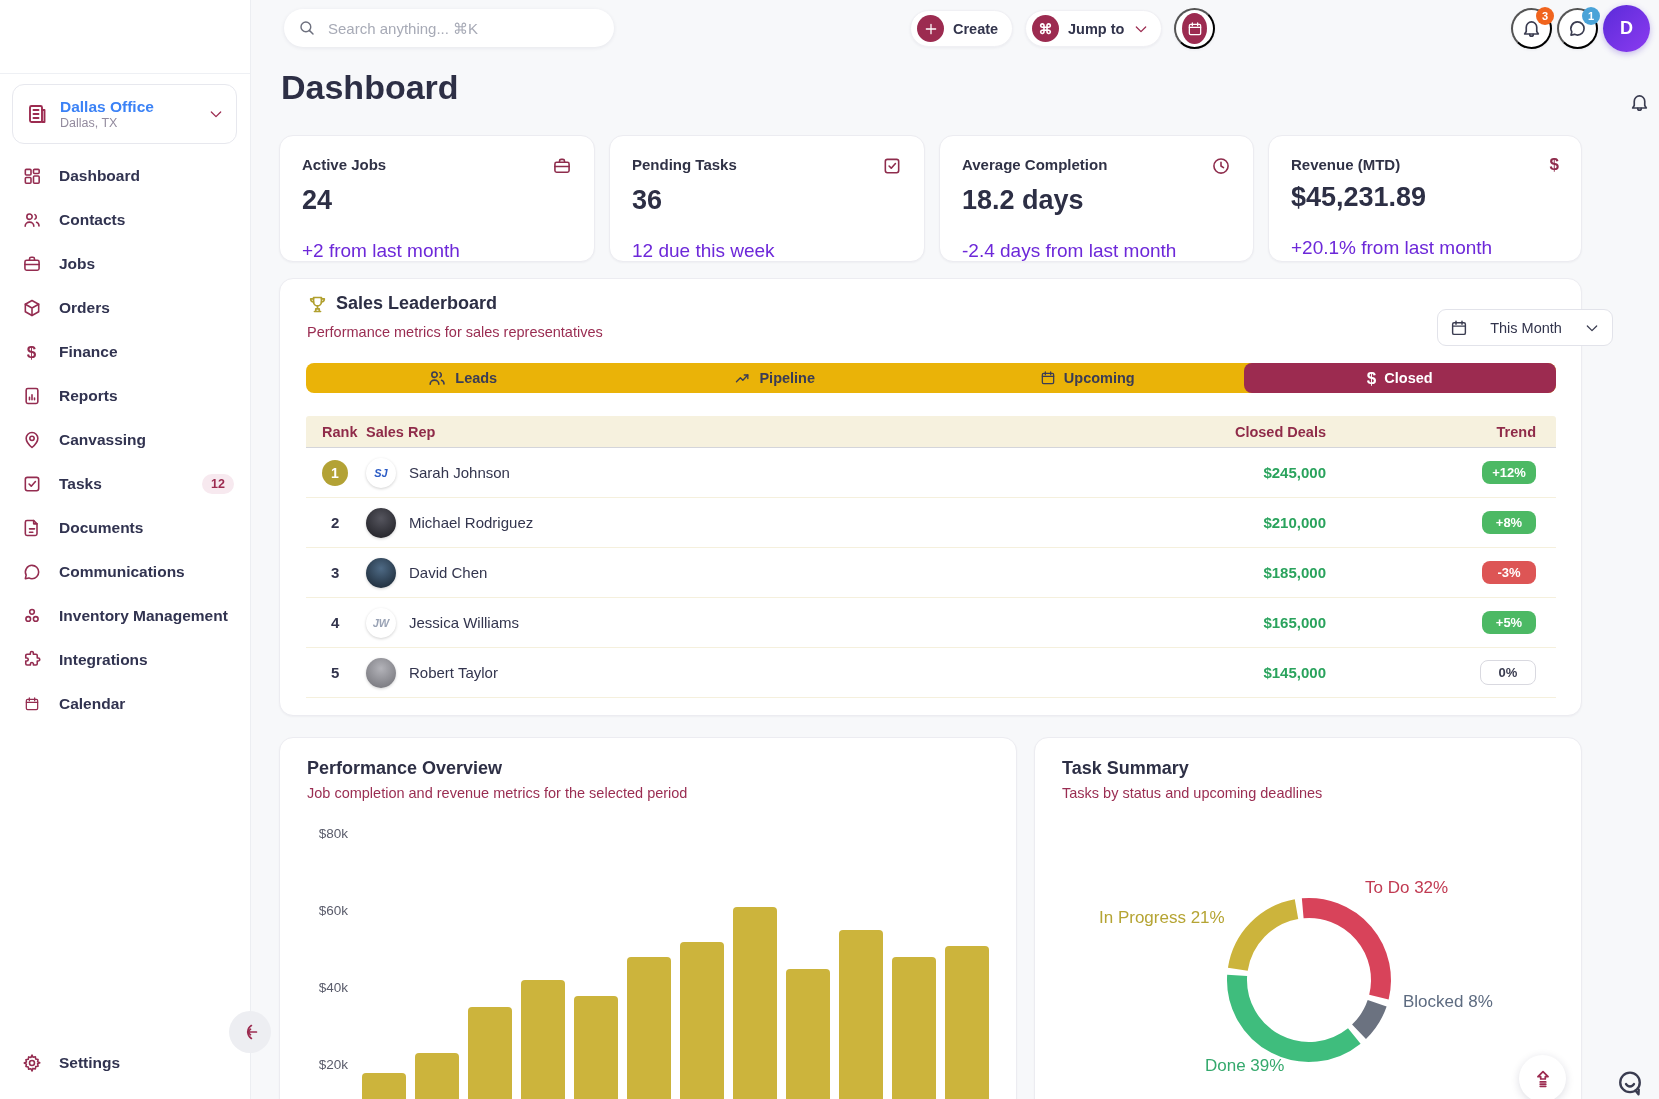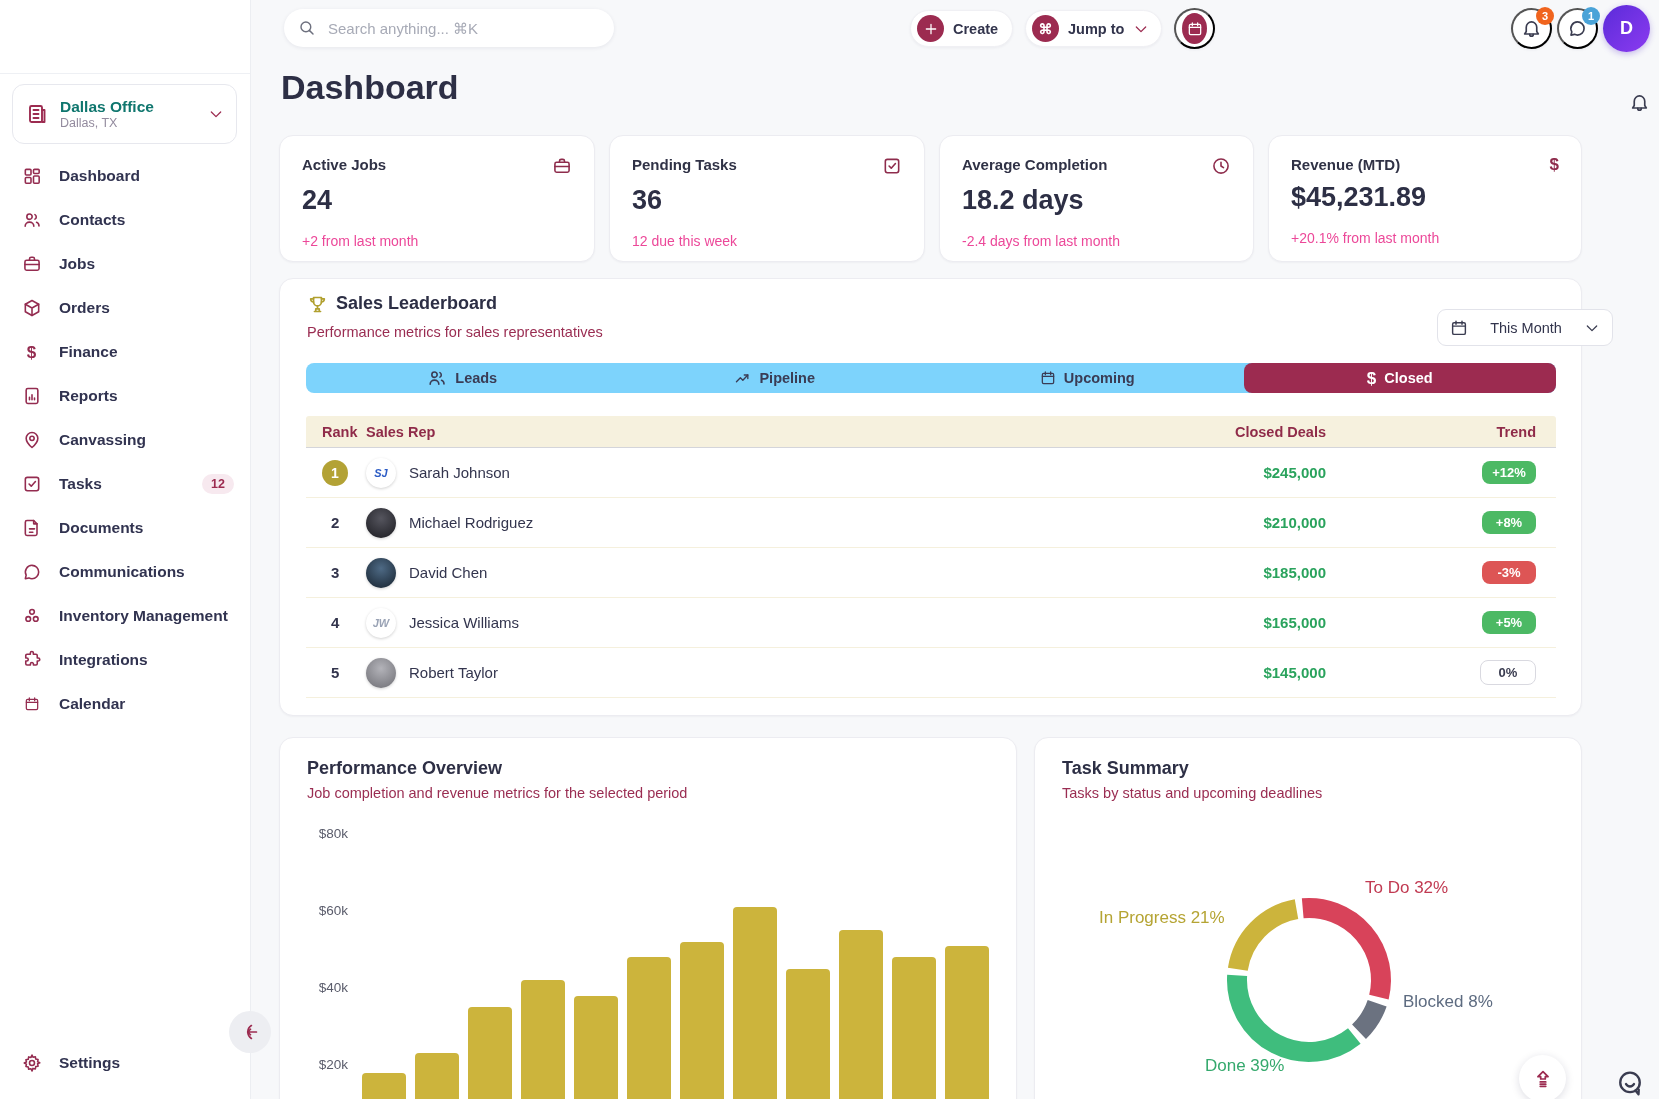--- a/index.html
+++ b/index.html
@@ -9,21 +9,21 @@
   svg{display:block}
   .icon{display:inline-flex;align-items:center;justify-content:center;flex:0 0 auto}
   .glyph{font-weight:700;display:inline-block;line-height:1}
 
   
   .sidebar{position:absolute;left:0;top:0;bottom:0;width:250px;background:#fff;border-right:1px solid #eceef2;z-index:3}
   .sidebar-top{height:73px;border-bottom:1px solid #eef0f4}
   .org-card{position:absolute;left:12px;right:13px;top:84px;height:60px;border:1px solid #e7e8ee;border-radius:12px;
             display:flex;align-items:center;gap:11px;padding:0 12px;background:#fff;cursor:pointer;box-sizing:border-box}
   .org-card .icon{color:#9c2b50}
-  .org-name{font-size:15.5px;font-weight:700;color:#0f766e}
+  .org-name{font-size:15.5px;font-weight:700;color:#3b82f6}
   .org-loc{font-size:12.5px;color:#938b9e;margin-top:0}
   .org-chevron{margin-left:auto;color:#9aa0ae}
   .nav{position:absolute;top:154px;left:0;right:0}
   .nav-item{display:flex;align-items:center;gap:17px;height:44px;padding:0 16px 0 21px;font-size:15.5px;font-weight:600;
             color:#313350;cursor:pointer}
   .nav-item .icon{color:#942c50;width:21px}
   .nav-badge{margin-left:auto;background:#f7e9ef;color:#9c2b50;font-size:12.5px;font-weight:700;
              padding:3px 9px;border-radius:11px}
   .settings-item{position:absolute;bottom:14px;left:0;right:0}
   .collapse-btn{position:absolute;left:229px;top:1011px;width:42px;height:42px;border-radius:50%;background:#edeef2;
@@ -52,33 +52,33 @@
 
   
   .page-title{position:absolute;left:281px;top:68px;font-size:34px;font-weight:800;color:#2d2f45;margin:0}
   .card{position:absolute;background:#fff;border:1px solid #ececf1;border-radius:14px;
         box-shadow:0 1px 2px rgba(20,20,60,.04);box-sizing:border-box}
   .stat-card{top:135px;height:127px;padding:20px 22px}
   .stat-head{display:flex;justify-content:space-between;align-items:flex-start}
   .stat-label{font-size:15px;font-weight:600;color:#303246}
   .stat-card .icon{color:#8e2c4c}
   .stat-value{font-size:27px;font-weight:800;color:#2d2f45;margin-top:9px}
-  .stat-sub{font-size:14px;color:#ec4899;margin-top:17px}
+  .stat-sub{font-size:19px;color:#6d28d9;margin-top:24px}
 
   
   .lb-card{left:279px;top:278px;width:1303px;height:438px}
   .lb-trophy{position:absolute;left:27px;top:15px;color:#b1a02f}
   .lb-title{position:absolute;left:56px;top:14px;font-size:18px;font-weight:700;color:#2d2f45}
   .lb-sub{position:absolute;left:27px;top:45px;font-size:14.5px;color:#9a2d52}
   .period-select{position:absolute;left:1157px;top:30px;width:176px;height:37px;border:1px solid #e2e3ea;border-radius:9px;
                  display:flex;align-items:center;gap:10px;padding:0 12px;box-sizing:border-box;cursor:pointer;background:#fff}
   .period-select .icon{color:#3a3c50}
   .period-label{font-size:14.5px;color:#32344c;flex:1;text-align:center}
   .period-chevron{color:#9aa0ae}
-  .tabs{position:absolute;left:26px;top:84px;width:1250px;height:30px;background:#7dd3fc;border-radius:8px;display:flex}
+  .tabs{position:absolute;left:26px;top:84px;width:1250px;height:30px;background:#eab308;border-radius:8px;display:flex}
   .tab{flex:1;display:flex;align-items:center;justify-content:center;gap:8px;font-size:14.5px;font-weight:600;
        color:#3a3c55;border-radius:8px;cursor:pointer}
   .tab .icon{color:#3a3c55}
   .tab.active{background:#9c2b50;color:#fff}
   .tab.active .icon{color:#fff}
   .lb-table{position:absolute;left:26px;top:137px;width:1250px}
   .t-row{display:grid;grid-template-columns:60px 1fr 230px 230px;align-items:center}
   .t-head{height:31px;background:#f6f1de;border-bottom:1px solid #d4d5da;border-radius:3px 3px 0 0;
           font-size:14.5px;font-weight:700;color:#8f2b49}
   .t-head .c-deals,.t-row .c-deals{text-align:right}

